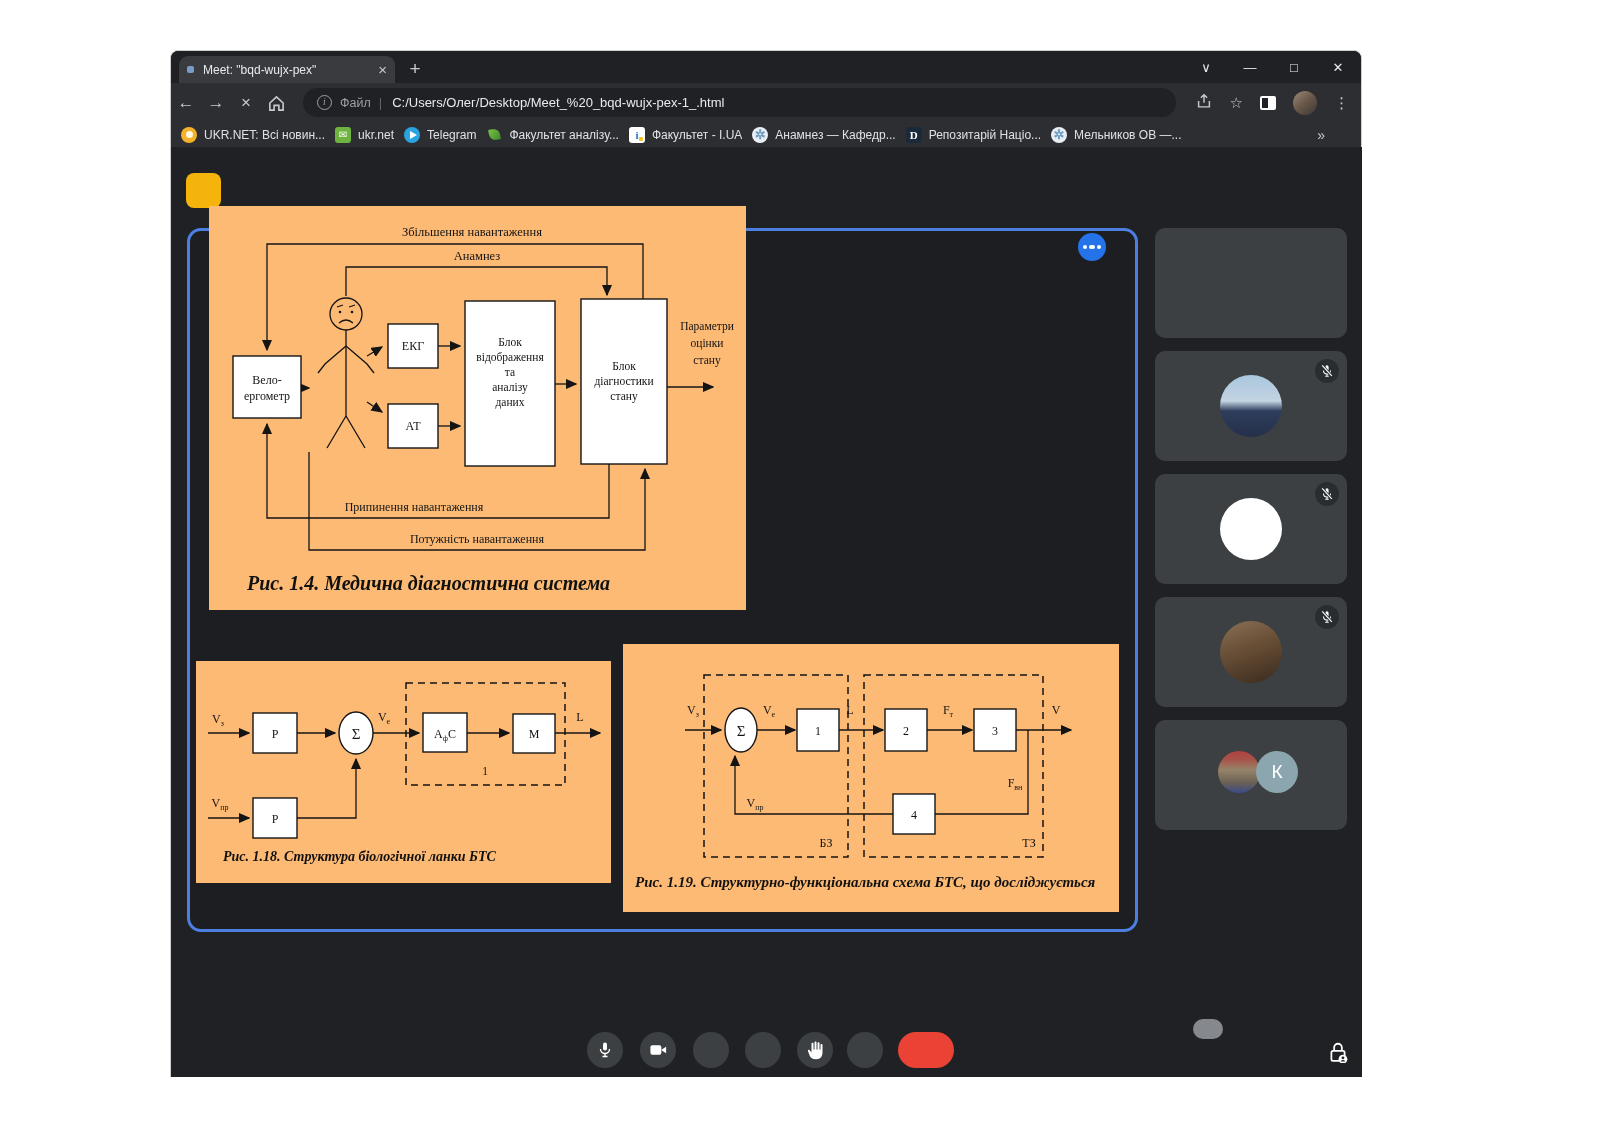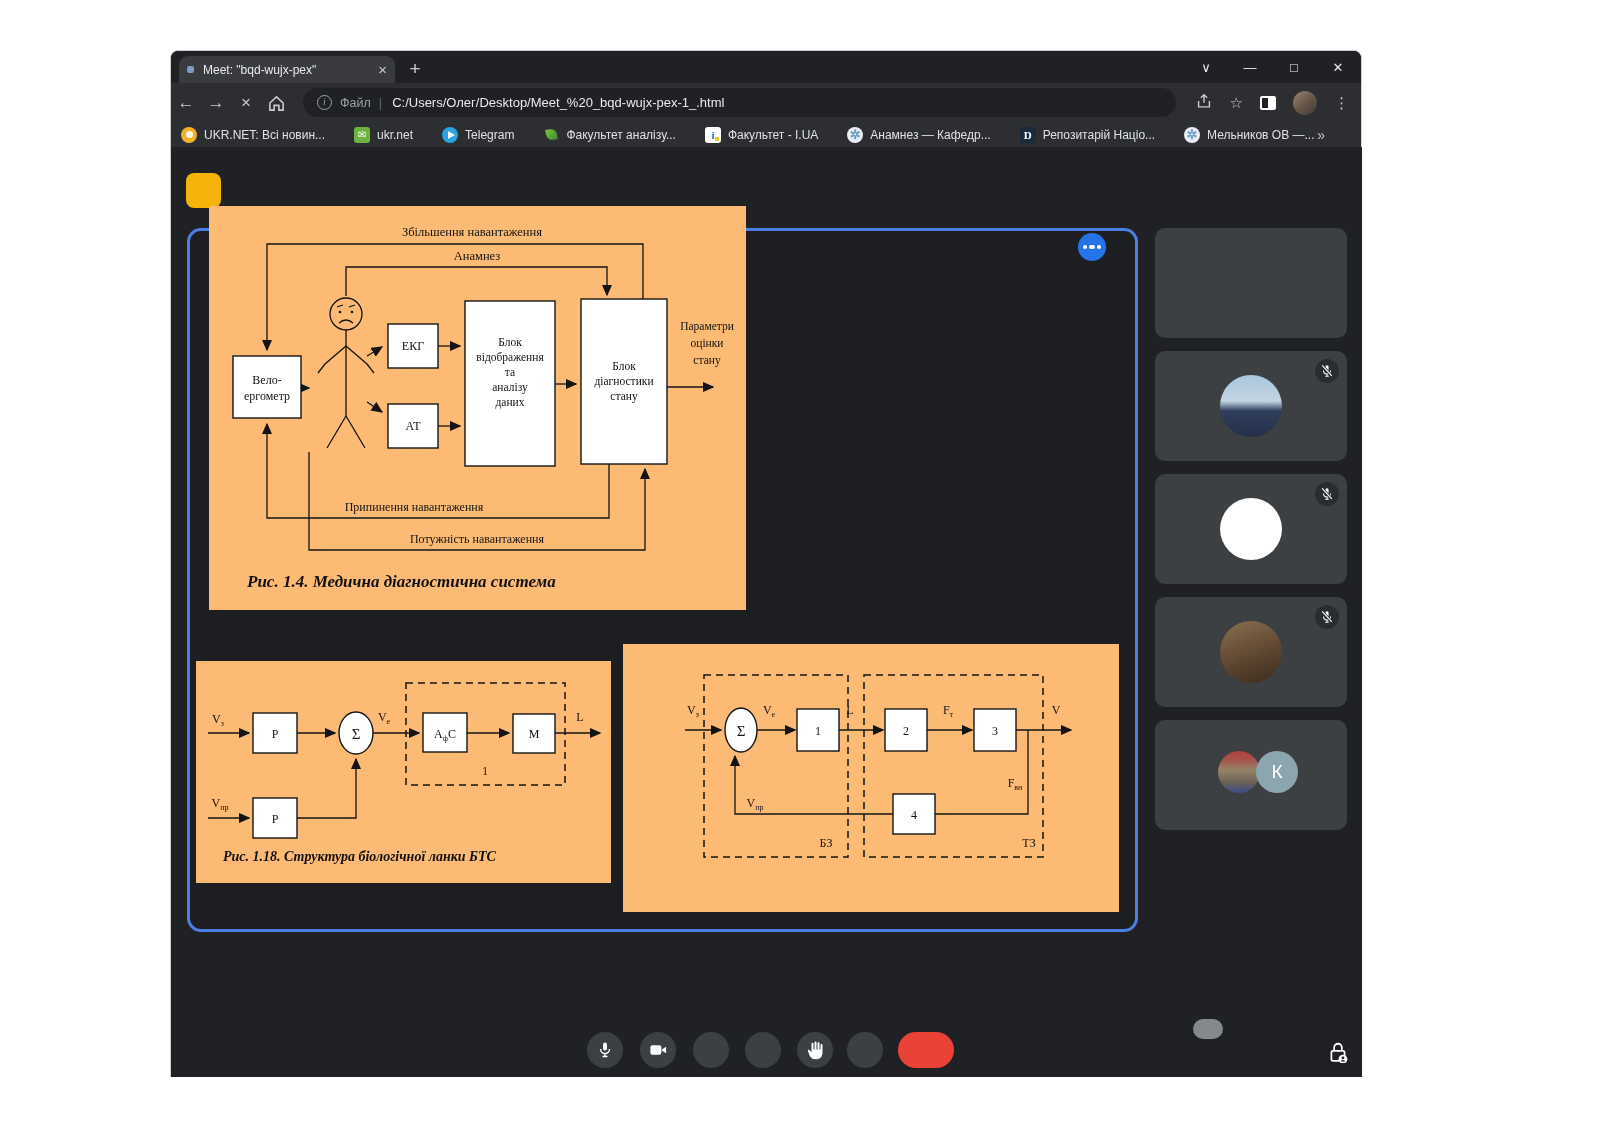--- a/index.html
+++ b/index.html
@@ -33,21 +33,21 @@
   .addr-sep { color:#5f6368; font-size:13px; margin-right:10px; }
   .url { color:#e8eaed; font-size:13px; white-space:nowrap; }
   .tb-right { position:absolute; right:0; top:0; height:39px; display:flex; align-items:center; gap:17px; padding-right:12px; }
   .tb-ic { color:#c8cacd; font-size:15px; }
   .panel-ic { width:16px; height:14px; background:#fff; border-radius:2px; position:relative; }
   .panel-ic i { position:absolute; left:2px; top:2px; width:6px; height:10px; background:#202124; display:block; }
   .avatar-sm { width:24px; height:24px; border-radius:50%; background:linear-gradient(140deg,#9b8a78 0%,#6d5b4c 45%,#3c3734 100%); }
 
   
   .bookbar { position:absolute; left:0; top:71px; width:100%; height:25px; background:#2d2e31;
-             display:flex; align-items:center; padding-left:10px; gap:29px; }
+             display:flex; align-items:center; padding-left:10px; gap:10px; }
   .bm { display:flex; align-items:center; gap:7px; }
   .bm-label { color:#dfe1e5; font-size:12px; white-space:nowrap; }
   .fav { width:16px; height:16px; flex:0 0 auto; position:relative; display:flex; align-items:center; justify-content:center; }
   .fav-sun { background:#f3b229; border-radius:50%; }
   .fav-sun i { width:7px; height:7px; background:#fff7e0; border-radius:50%; display:block; }
   .fav-mail { background:#6eb33f; border-radius:3px; color:#fff; font-size:10px; line-height:10px; }
   .fav-tg { background:#29a3e2; border-radius:50%; }
   .fav-tg i { display:block; width:0; height:0; border-left:7px solid #fff; border-top:4px solid transparent; border-bottom:4px solid transparent; margin-left:2px; }
   .fav-leaf { background:transparent; }
   .fav-leaf i { display:block; width:11px; height:11px; background:linear-gradient(135deg,#7cc142,#3d8b2f); border-radius:0 60% 0 60%; transform:rotate(-10deg); }
@@ -64,21 +64,21 @@
   .morebtn { position:absolute; left:907px; top:86px; width:28px; height:28px; border-radius:50%; background:#2473e8;
              display:flex; align-items:center; justify-content:center; gap:2px; }
   .morebtn i { width:4px; height:4px; background:#fff; border-radius:50%; display:block; }
   .morebtn i.w { width:6px; border-radius:2px; height:4px; }
 
   .wpanel { position:absolute; background:#fdba74; }
   .p1 { left:38px; top:59px; width:537px; height:404px; }
   .p2 { left:25px; top:514px; width:415px; height:222px; }
   .p3 { left:452px; top:497px; width:496px; height:268px; }
   .figcap { position:absolute; font-family:"Liberation Serif", serif; font-weight:bold; font-style:italic; color:#111; white-space:nowrap; }
-  .cap14 { left:38px; top:366px; font-size:17px; }
+  .cap14 { left:38px; top:366px; font-size:20px; }
   .cap118 { left:27px; top:188px; font-size:14px; }
   .cap119 { left:12px; top:230px; font-size:15px; }
 
   svg text { font-family:"Liberation Serif", serif; font-size:12px; fill:#141414; text-anchor:middle; }
   svg .small { font-size:11.5px; }
   svg .sub { font-size:8px; }
   svg .lblbig { font-size:12.5px; }
   .dg { stroke:#141414; stroke-width:1.3; fill:none; }
   .dgbox { stroke:#141414; stroke-width:1.4; fill:#fff; }
   .dgdash { stroke:#141414; stroke-width:1.5; fill:none; stroke-dasharray:7 5; }
@@ -346,20 +346,21 @@
             <text x="325" y="70"><tspan>F</tspan><tspan class="sub" dy="3">т</tspan></text>
             <text x="372" y="91">3</text>
             <text x="433" y="70">V</text>
             <text x="392" y="143"><tspan>F</tspan><tspan class="sub" dy="3">вн</tspan></text>
             <text x="291" y="175">4</text>
             <text x="132" y="163"><tspan>V</tspan><tspan class="sub" dy="3">пр</tspan></text>
             <text x="203" y="203">БЗ</text>
             <text x="406" y="203">ТЗ</text>
           </g>
         </svg>
+        <div class="figcap cap119">Рис. 1.19. Структурно-функціональна схема БТС, що досліджується</div>
       </div>
 
       <div class="ptile pt1"></div>
 
       <div class="ptile pt2">
         <div class="pav pav-man"></div>
         <div class="micoff">
           <svg width="14" height="14" viewBox="0 0 16 16">
               <rect x="6.2" y="1.5" width="3.6" height="7" rx="1.8" fill="#fff"></rect>
               <path d="M4 7.5 a4 4 0 0 0 8 0 M8 11.5 V14 M6 14 H10" stroke="#fff" stroke-width="1.2" fill="none"></path>

